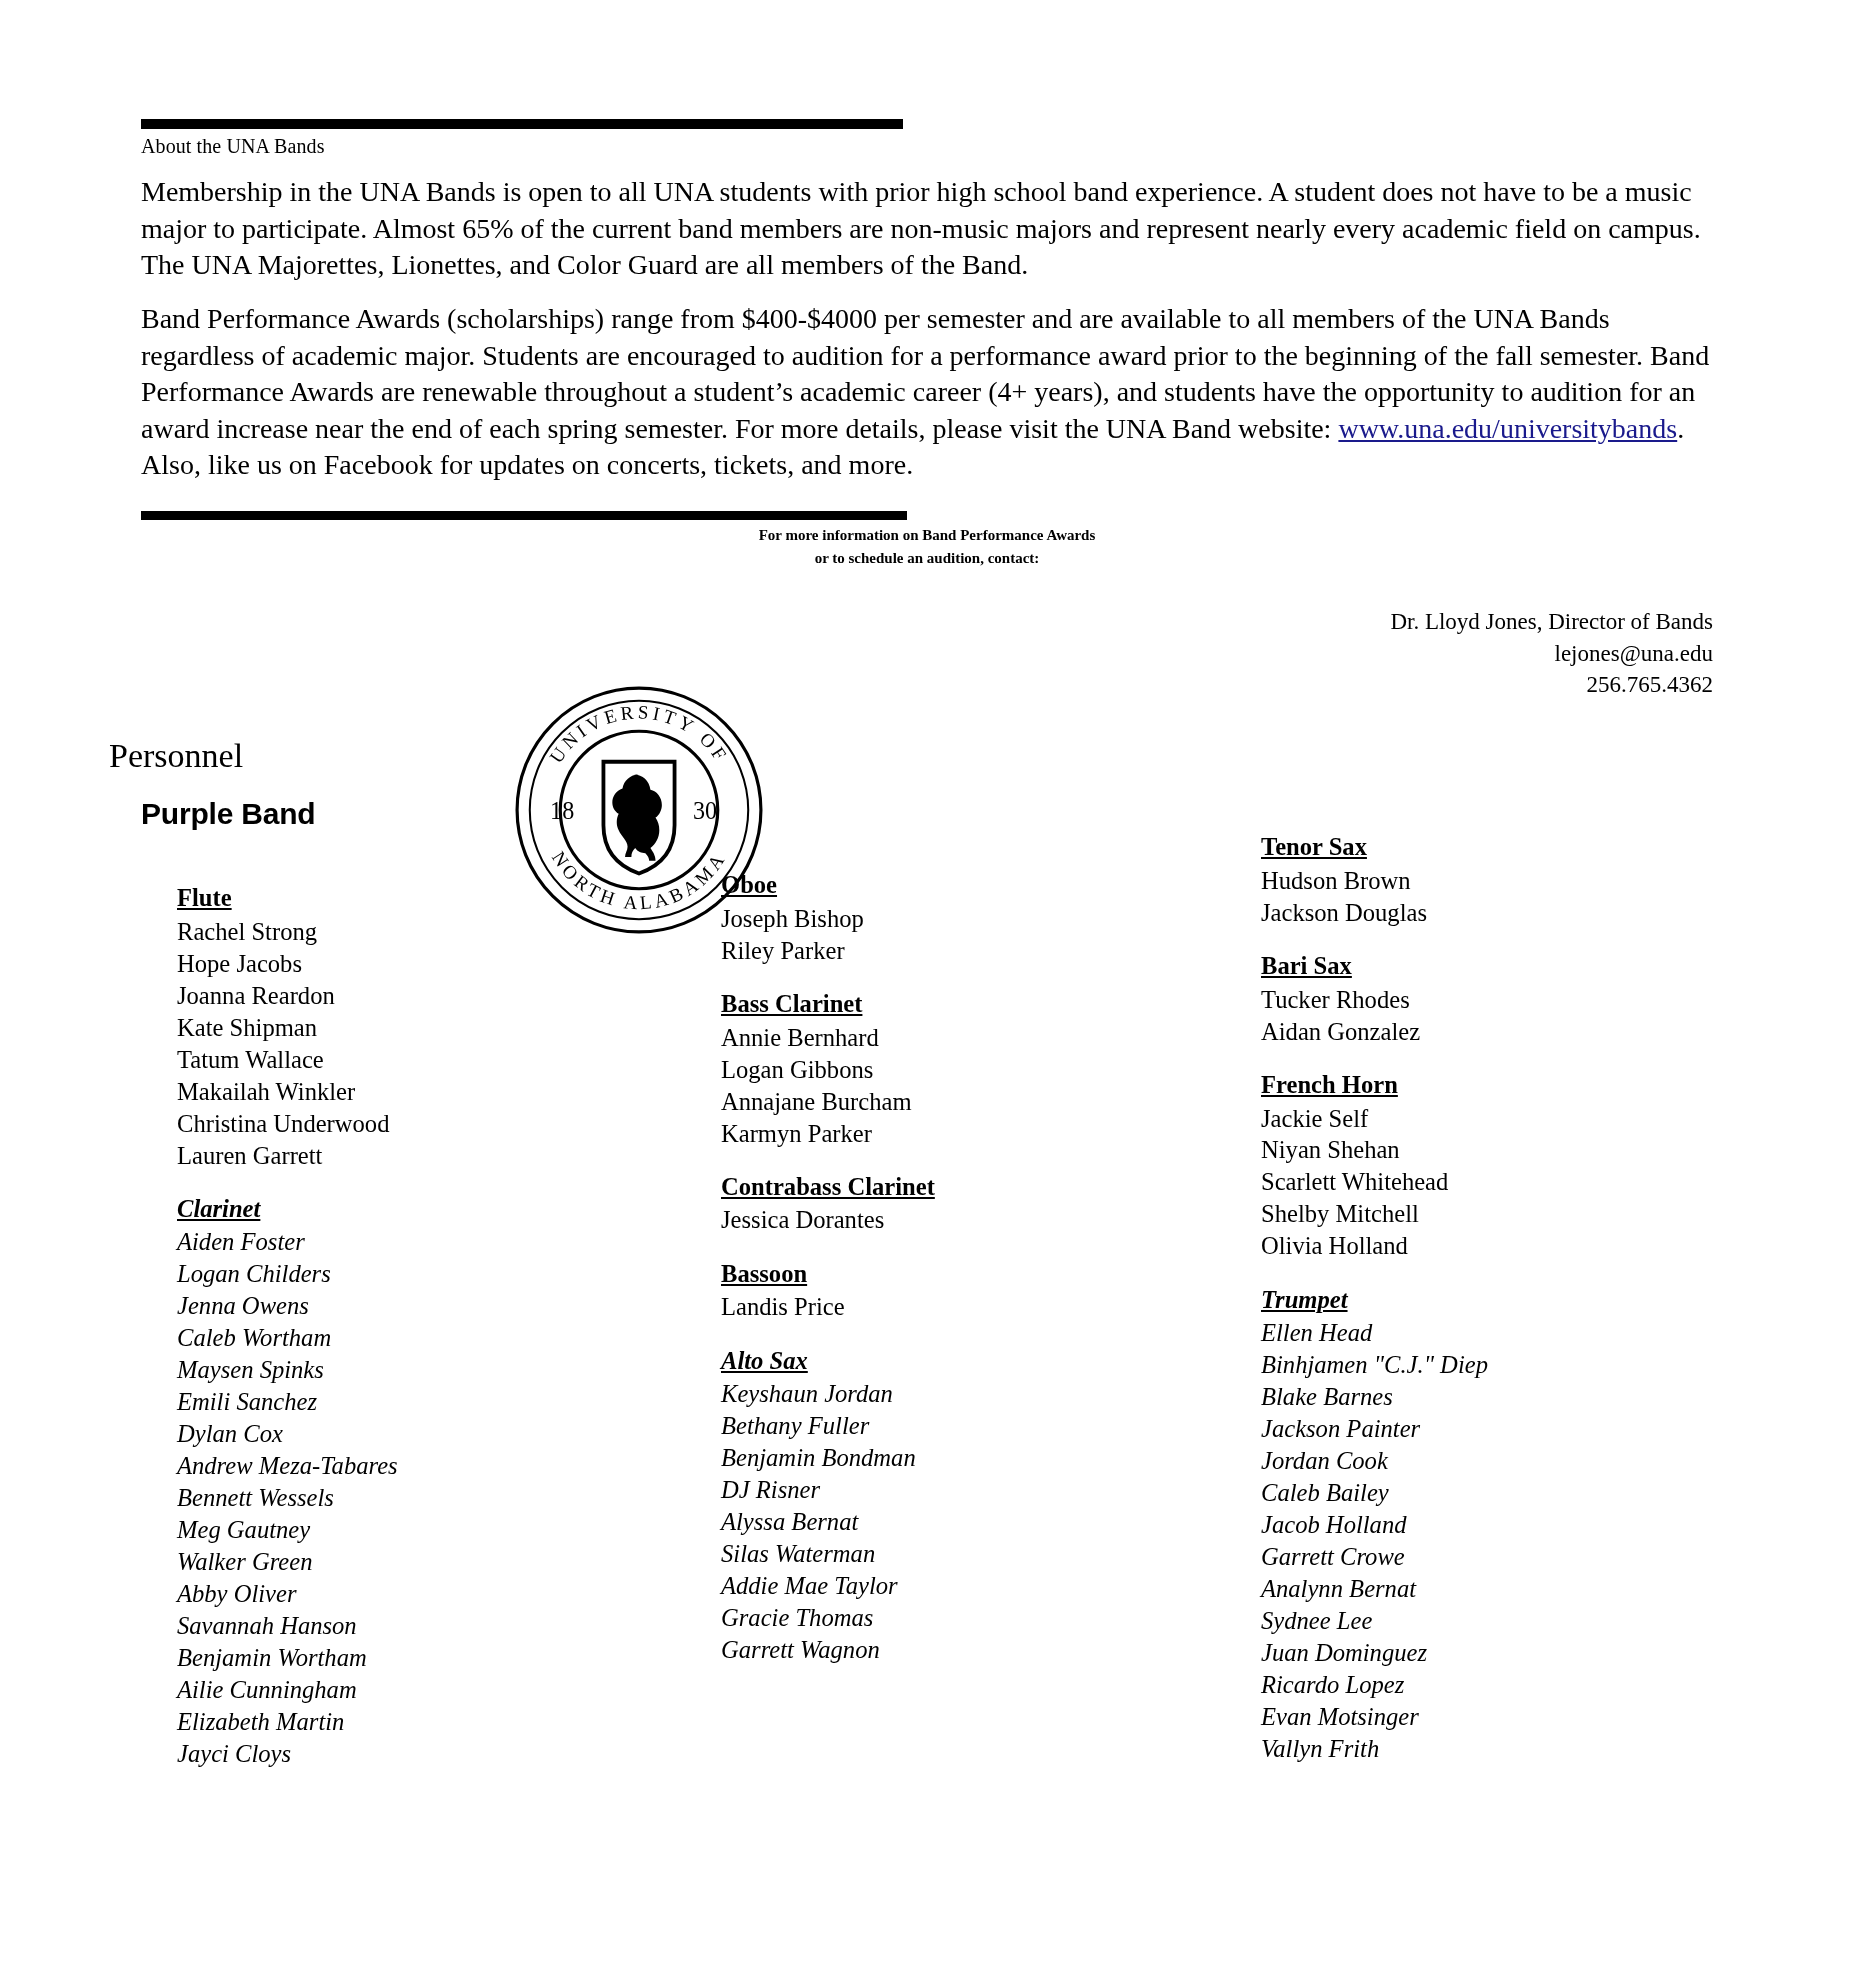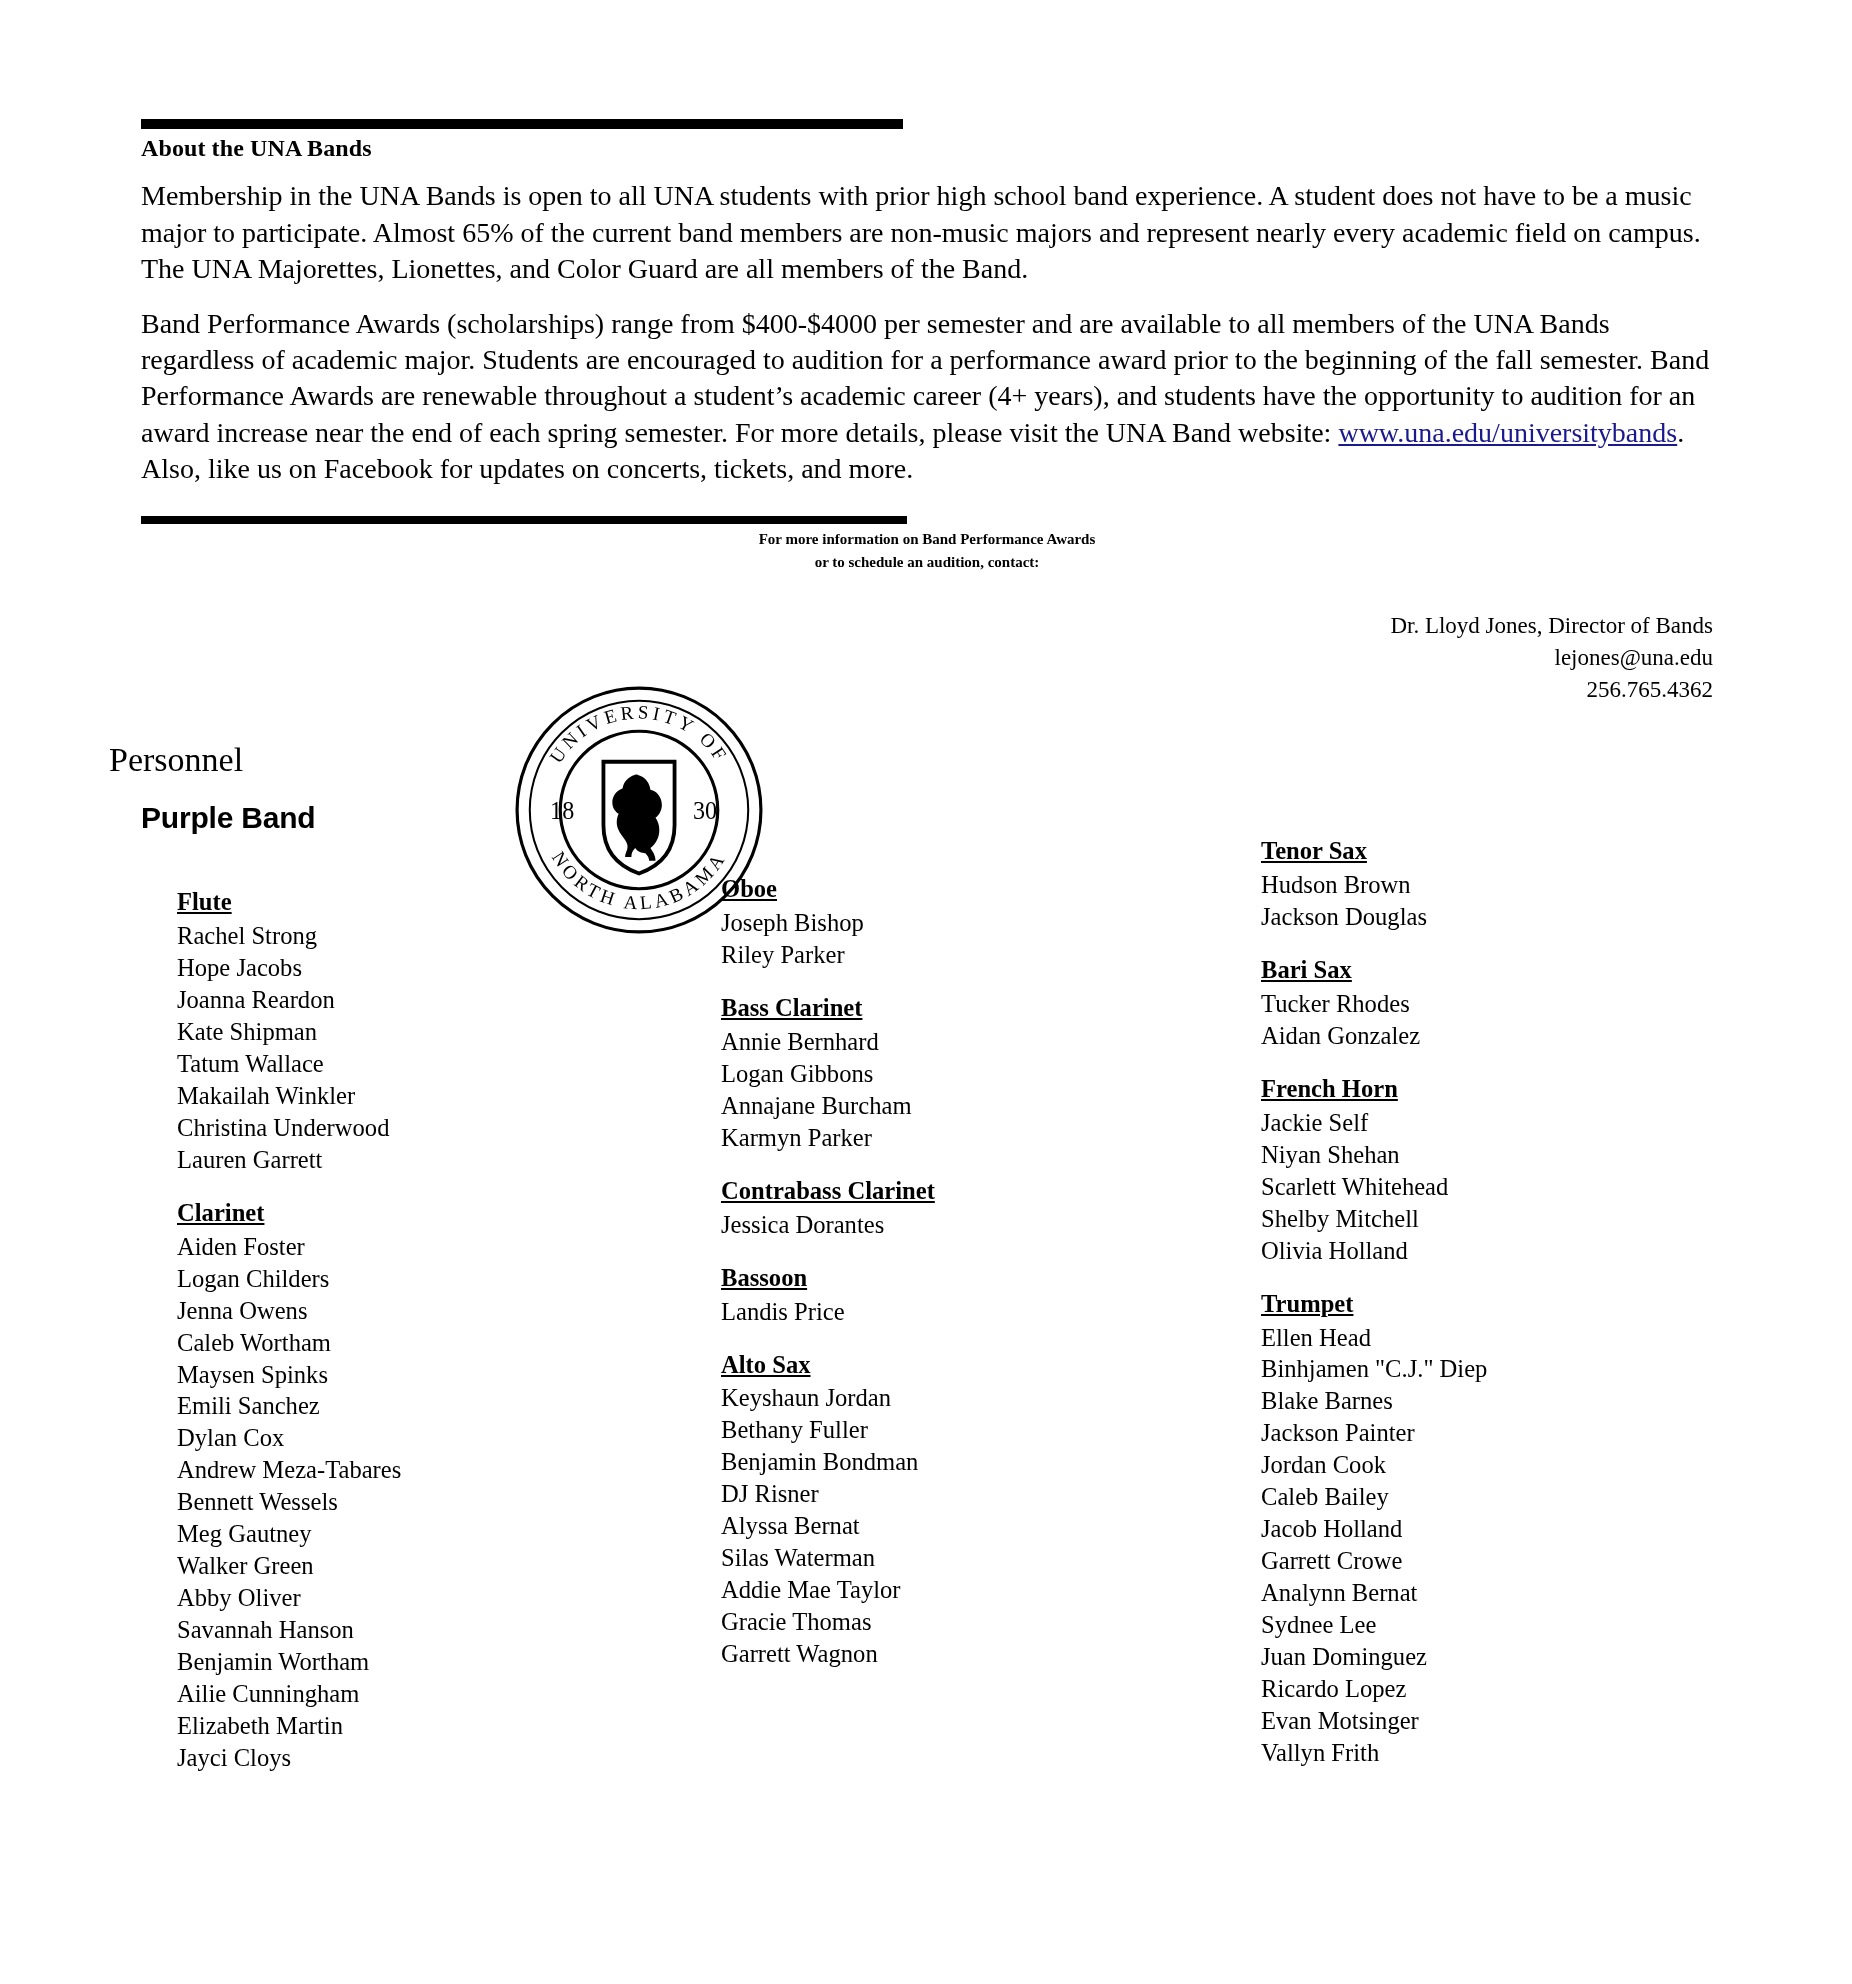--- a/index.html
+++ b/index.html
@@ -36,22 +36,22 @@
   }
   .rule-contact {
     width: 766px;
     height: 8.7px;
     background: #000000;
     margin: 0 0 5.6px 0;
   }
 
   h1.section-title {
     font-family: "Liberation Serif", serif;
-    font-weight: bold;
-    font-size: 24px;
+    font-weight: normal;
+    font-size: 20px;
     line-height: 1.05;
     margin: 0 0 17.5px 0;
     letter-spacing: 0.1px;
   }
 
   p.body-text {
     font-size: 28px;
     line-height: 1.30;
     margin: 0 0 18px 0;
     text-align: left;
@@ -120,21 +120,21 @@
   .col-3 { left: 1120px; width: 516px; }
 
   .sec-head {
     font-weight: bold;
     font-size: 24.6px;
     text-decoration: underline;
     margin: 0 0 1.6px 0;
     line-height: 1.3;
   }
   .group { margin-bottom: 21.4px; }
-  .group:last-child { margin-bottom: 0; }
+  .group:last-child { margin-bottom: 0; font-style: italic; }
   .name {
     font-size: 24.6px;
     line-height: 1.30;
     white-space: nowrap;
   }
   .spacer-flute { height: 51px; }
   .spacer-oboe { height: 38px; }
 </style>
 </head>
 <body>

